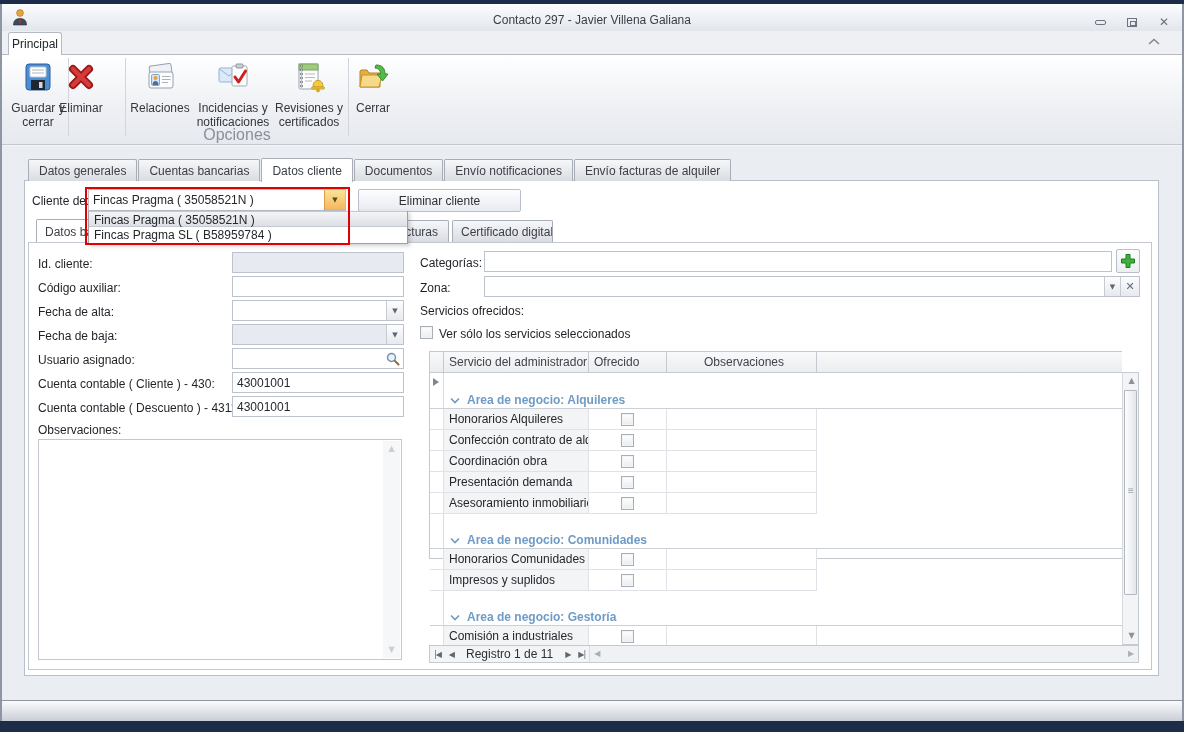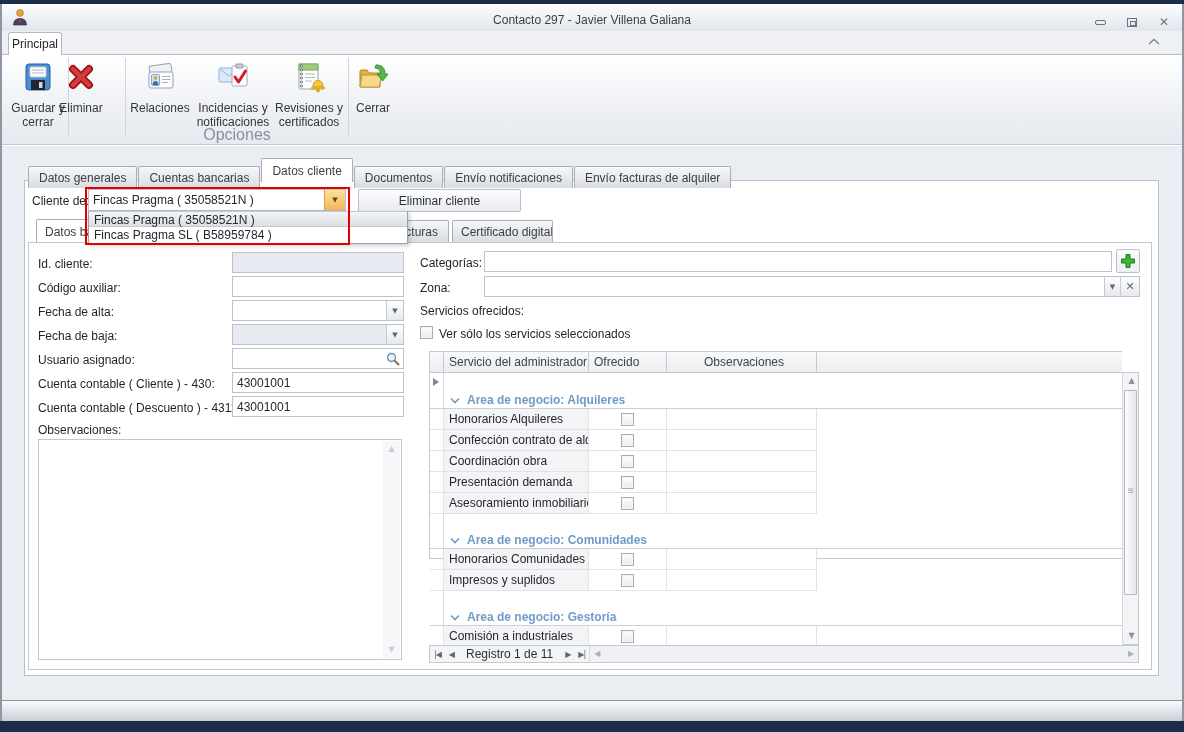--- a/index.html
+++ b/index.html
@@ -1,17 +1,17 @@
 <!DOCTYPE html>
 <html><head>
 <meta charset="utf-8">
 <style>
   html,body{margin:0;padding:0;background:#9aa1ac;}
   *{box-sizing:border-box;}
-  .root{position:relative;width:1184px;height:732px;font-family:"Liberation Sans","DejaVu Sans",sans-serif;font-size:12px;color:#24272c;background:#ffffff;overflow:hidden;}
+  .root{position:relative;width:1184px;height:732px;font-family:"Liberation Sans","DejaVu Sans",sans-serif;font-size:12px;color:#24272c;background:#fef9c3;overflow:hidden;}
   .abs{position:absolute;}
 
   
   .edge-top{left:0;top:0;width:1184px;height:4px;background:#1d2c49;}
   .edge-left{left:0;top:4px;width:2px;height:718px;background:#8e96a4;}
   .edge-right{right:0;top:4px;width:2px;height:718px;background:#8e96a4;}
   .edge-bottom{left:0;top:721px;width:1184px;height:11px;background:#1d2c49;}
   .titlebar{left:2px;top:4px;width:1180px;height:27px;background:linear-gradient(#fbfcfe,#e2e6ec);}
   .title-text{left:0;right:0;top:9px;text-align:center;color:#3a3f47;}
   .win-btn{top:11px;width:22px;height:14px;display:flex;align-items:center;justify-content:center;color:#6c737e;cursor:default;}
@@ -26,21 +26,21 @@
   .ribbon-body{left:2px;top:54px;width:1180px;height:91px;background:linear-gradient(#ffffff,#eef0f4 60%,#e6e9ef);border-top:1px solid #b4bac3;border-bottom:1px solid #c3c8d0;}
   .rb-btn{top:58px;height:80px;display:flex;flex-direction:column;align-items:center;gap:8px;padding-top:3px;cursor:default;}
   .rb-label{text-align:center;line-height:14px;color:#33373e;white-space:pre-line;}
   .rb-sep{top:58px;width:1px;height:78px;background:#d2d6dc;}
   .rb-group-label{top:126px;text-align:center;color:#8a8f99;font-size:16px;}
   .ribbon-collapse{left:1146px;top:36px;width:18px;height:14px;}
 
   
   .content-bg{left:2px;top:146px;width:1180px;height:555px;background:#eaedf2;}
   .tabstrip{left:28px;top:158px;height:23px;display:flex;gap:1px;z-index:2;}
-  .tab{height:22px;margin-top:8px;padding:4px 10px 0 10px;background:linear-gradient(#f6f7f9,#d9dce2);border:1px solid #a8adb6;border-bottom:none;border-radius:2px 2px 0 0;color:#3c4047;white-space:nowrap;}
+  .tab{height:22px;margin-top:1px;padding:4px 10px 0 10px;background:linear-gradient(#f6f7f9,#d9dce2);border:1px solid #a8adb6;border-bottom:none;border-radius:2px 2px 0 0;color:#3c4047;white-space:nowrap;}
   .tab.active{background:#fff;height:24px;margin-top:0;padding-top:5px;position:relative;z-index:4;}
   .panel-outer{left:24px;top:180px;width:1135px;height:496px;background:#fff;border:1px solid #b9bfc8;}
   .panel-inner{left:28px;top:242px;width:1124px;height:428px;background:#fff;border:1px solid #c3c8d0;}
 
   
   .lbl{color:#1e2126;white-space:nowrap;}
   .combo{left:88px;top:189px;width:258px;height:22px;background:#fff;border:1px solid #b9bfc8;z-index:10;}
   .combo-text{position:absolute;left:4px;top:3px;white-space:nowrap;}
   .combo-btn{position:absolute;right:0;top:0;width:21px;height:20px;background:linear-gradient(#fce398,#f5b65a);border-left:1px solid #d89f46;display:flex;align-items:center;justify-content:center;color:#5c4a1e;font-size:7px;font-family:"DejaVu Sans",sans-serif;}
   .btn{background:linear-gradient(#fdfdfe,#e8ebf0);border:1px solid #b9bec8;border-radius:2px;text-align:center;color:#2c3036;}

